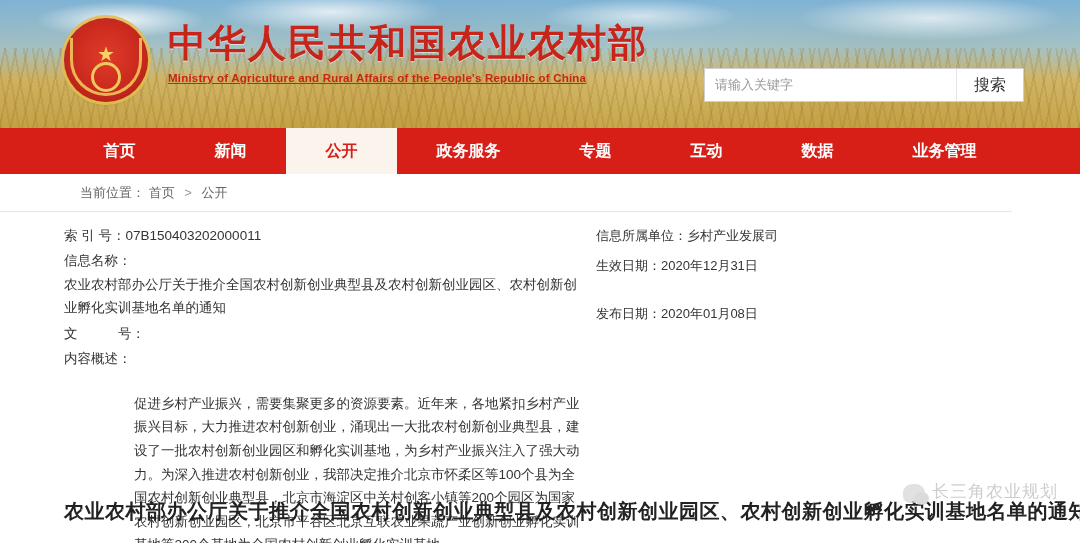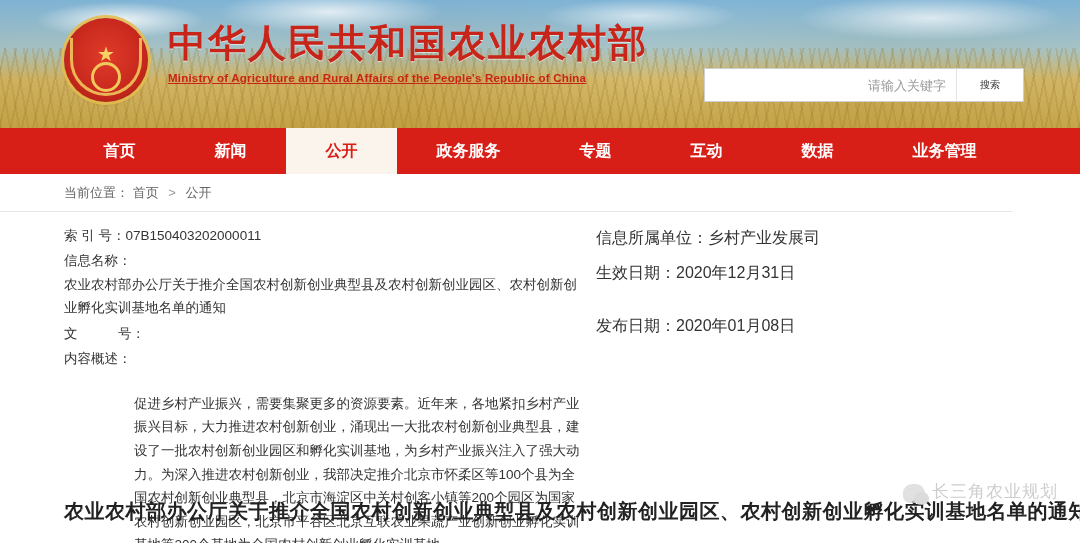--- a/index.html
+++ b/index.html
@@ -130,31 +130,30 @@
     width: 252px;
     height: 34px;
     border: 1px solid #cfcfcf;
     border-right: none;
     background: #ffffff;
     padding: 0 10px;
     font-size: 13px;
     color: #333;
     box-sizing: border-box;
     outline: none;
-    font-family: Liberation Sans, sans-serif;
-    text-align: right;
+    font-family: Liberation Mono, monospace;
   }
   .search-input::placeholder { color: #9a9a9a; }
   .search-btn {
     width: 68px;
     height: 34px;
     background: #ffffff;
     border: 1px solid #cfcfcf;
     border-left: 1px solid #e3e3e3;
-    font-size: 10px;
+    font-size: 16px;
     color: #333;
     cursor: pointer;
     font-family: "Liberation Sans", sans-serif;
   }
 
   
   .nav {
     position: relative;
     width: 1080px;
     height: 46px;
@@ -182,21 +181,21 @@
   }
 
   
   .breadcrumb-wrap {
     width: 1012px;
     height: 38px;
     border-bottom: 1px solid #e6e6e6;
     box-sizing: border-box;
     display: flex;
     align-items: center;
-    padding-left: 64px;
+    padding-left: 80px;
   }
   .breadcrumb {
     font-size: 13px;
     color: #666;
   }
   .breadcrumb a {
     color: #666;
     text-decoration: none;
     cursor: pointer;
   }
@@ -236,21 +235,21 @@
     color: #333;
   }
   .meta-row.block { display: block; }
   .meta-row.block .meta-value {
     margin-top: 2px;
     line-height: 1.7;
   }
   .meta-row.summary .meta-label { width: 70px; flex: 0 0 70px; }
   .meta-row.summary .meta-value { line-height: 1.75; margin-top: 43px; }
   .meta-right-row {
-    font-size: 16px;
+    font-size: 13px;
     color: #333;
     line-height: 1.55;
     margin-bottom: 10px;
   }
   .meta-right-row.pub { margin-top: 28px; }
 
   
   .doc-title {
     position: absolute;
     left: 64px;

